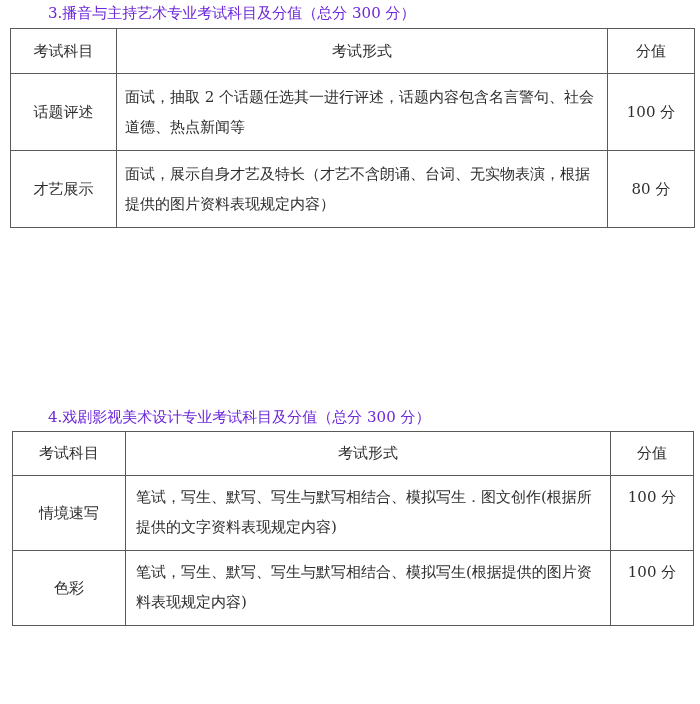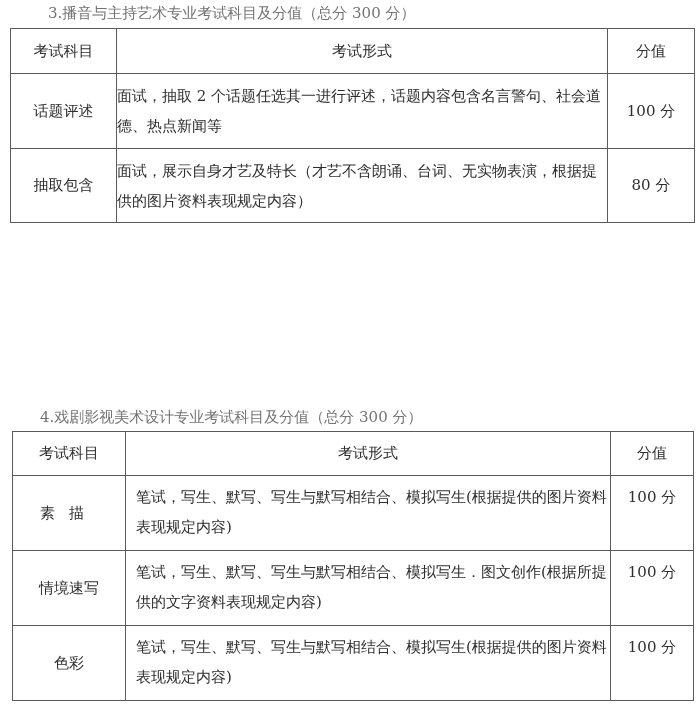--- a/index.html
+++ b/index.html
@@ -6,33 +6,33 @@
   body {
     width: 700px; height: 704px; position: relative; overflow: hidden;
     font-family: "DejaVu Serif", "Liberation Serif", serif;
     color: #2a2a2a;
   }
   .section-title {
     position: absolute;
     font-size: 15px;
     letter-spacing: 0px;
     white-space: nowrap;
-    color: #737373;
+    color: #6d28d9;
   }
   table.exam {
     position: absolute;
     border-collapse: collapse;
     table-layout: fixed;
     font-size: 15px;
     color: #2e2e2e;
   }
   table.exam td, table.exam th {
     border: 1.5px solid #5a5a5a;
     font-weight: normal;
-    padding: 0;
+    padding: 8px;
     vertical-align: middle;
   }
   table.exam th { text-align: center; }
   td.subject { text-align: center; }
   td.score { text-align: center; }
   td.form {
     text-align: left;
     padding-left: 10px;
     padding-right: 6px;
     line-height: 30px;
@@ -58,45 +58,40 @@
     <th>考试科目</th>
     <th>考试形式</th>
     <th>分值</th>
   </tr>
   <tr style="height:75px;margin-top:36px;">
     <td class="subject">话题评述</td>
     <td class="form">面试，抽取 2 个话题任选其一进行评述，话题内容包含名言警句、社会道德、热点新闻等</td>
     <td class="score">100 分</td>
   </tr>
   <tr style="height:74px;">
-    <td class="subject">抽取包含</td>
+    <td class="subject">才艺展示</td>
     <td class="form">面试，展示自身才艺及特长（才艺不含朗诵、台词、无实物表演，根据提供的图片资料表现规定内容）</td>
     <td class="score">80 分</td>
   </tr>
 </tbody>
   </table>
 
-<div class="section-title" style="left:40px; top:408px;">4.戏剧影视美术设计专业考试科目及分值（总分 300 分）</div>
+<div class="section-title" style="left:48px; top:408px;">4.戏剧影视美术设计专业考试科目及分值（总分 300 分）</div>
 
 <table class="exam" id="t2" style="left:12px; top:431px; width:681px;">
   <colgroup>
     <col style="width:113px">
     <col style="width:485px">
     <col style="width:83px">
   </colgroup>
   <tbody>
       <tr style="height:44px;">
     <th>考试科目</th>
     <th>考试形式</th>
     <th>分值</th>
-  </tr>
-  <tr style="height:75px;">
-    <td class="subject spaced" style="vertical-align:middle;">素描</td>
-    <td class="form">笔试，写生、默写、写生与默写相结合、模拟写生(根据提供的图片资料表现规定内容)</td>
-    <td class="score">100 分</td>
   </tr>
   <tr style="height:75px;border-radius:11px;">
     <td class="subject">情境速写</td>
     <td class="form">笔试，写生、默写、写生与默写相结合、模拟写生．图文创作(根据所提供的文字资料表现规定内容)</td>
     <td class="score">100 分</td>
   </tr>
   <tr style="height:75px;">
     <td class="subject">色彩</td>
     <td class="form">笔试，写生、默写、写生与默写相结合、模拟写生(根据提供的图片资料表现规定内容)</td>
     <td class="score">100 分</td>

